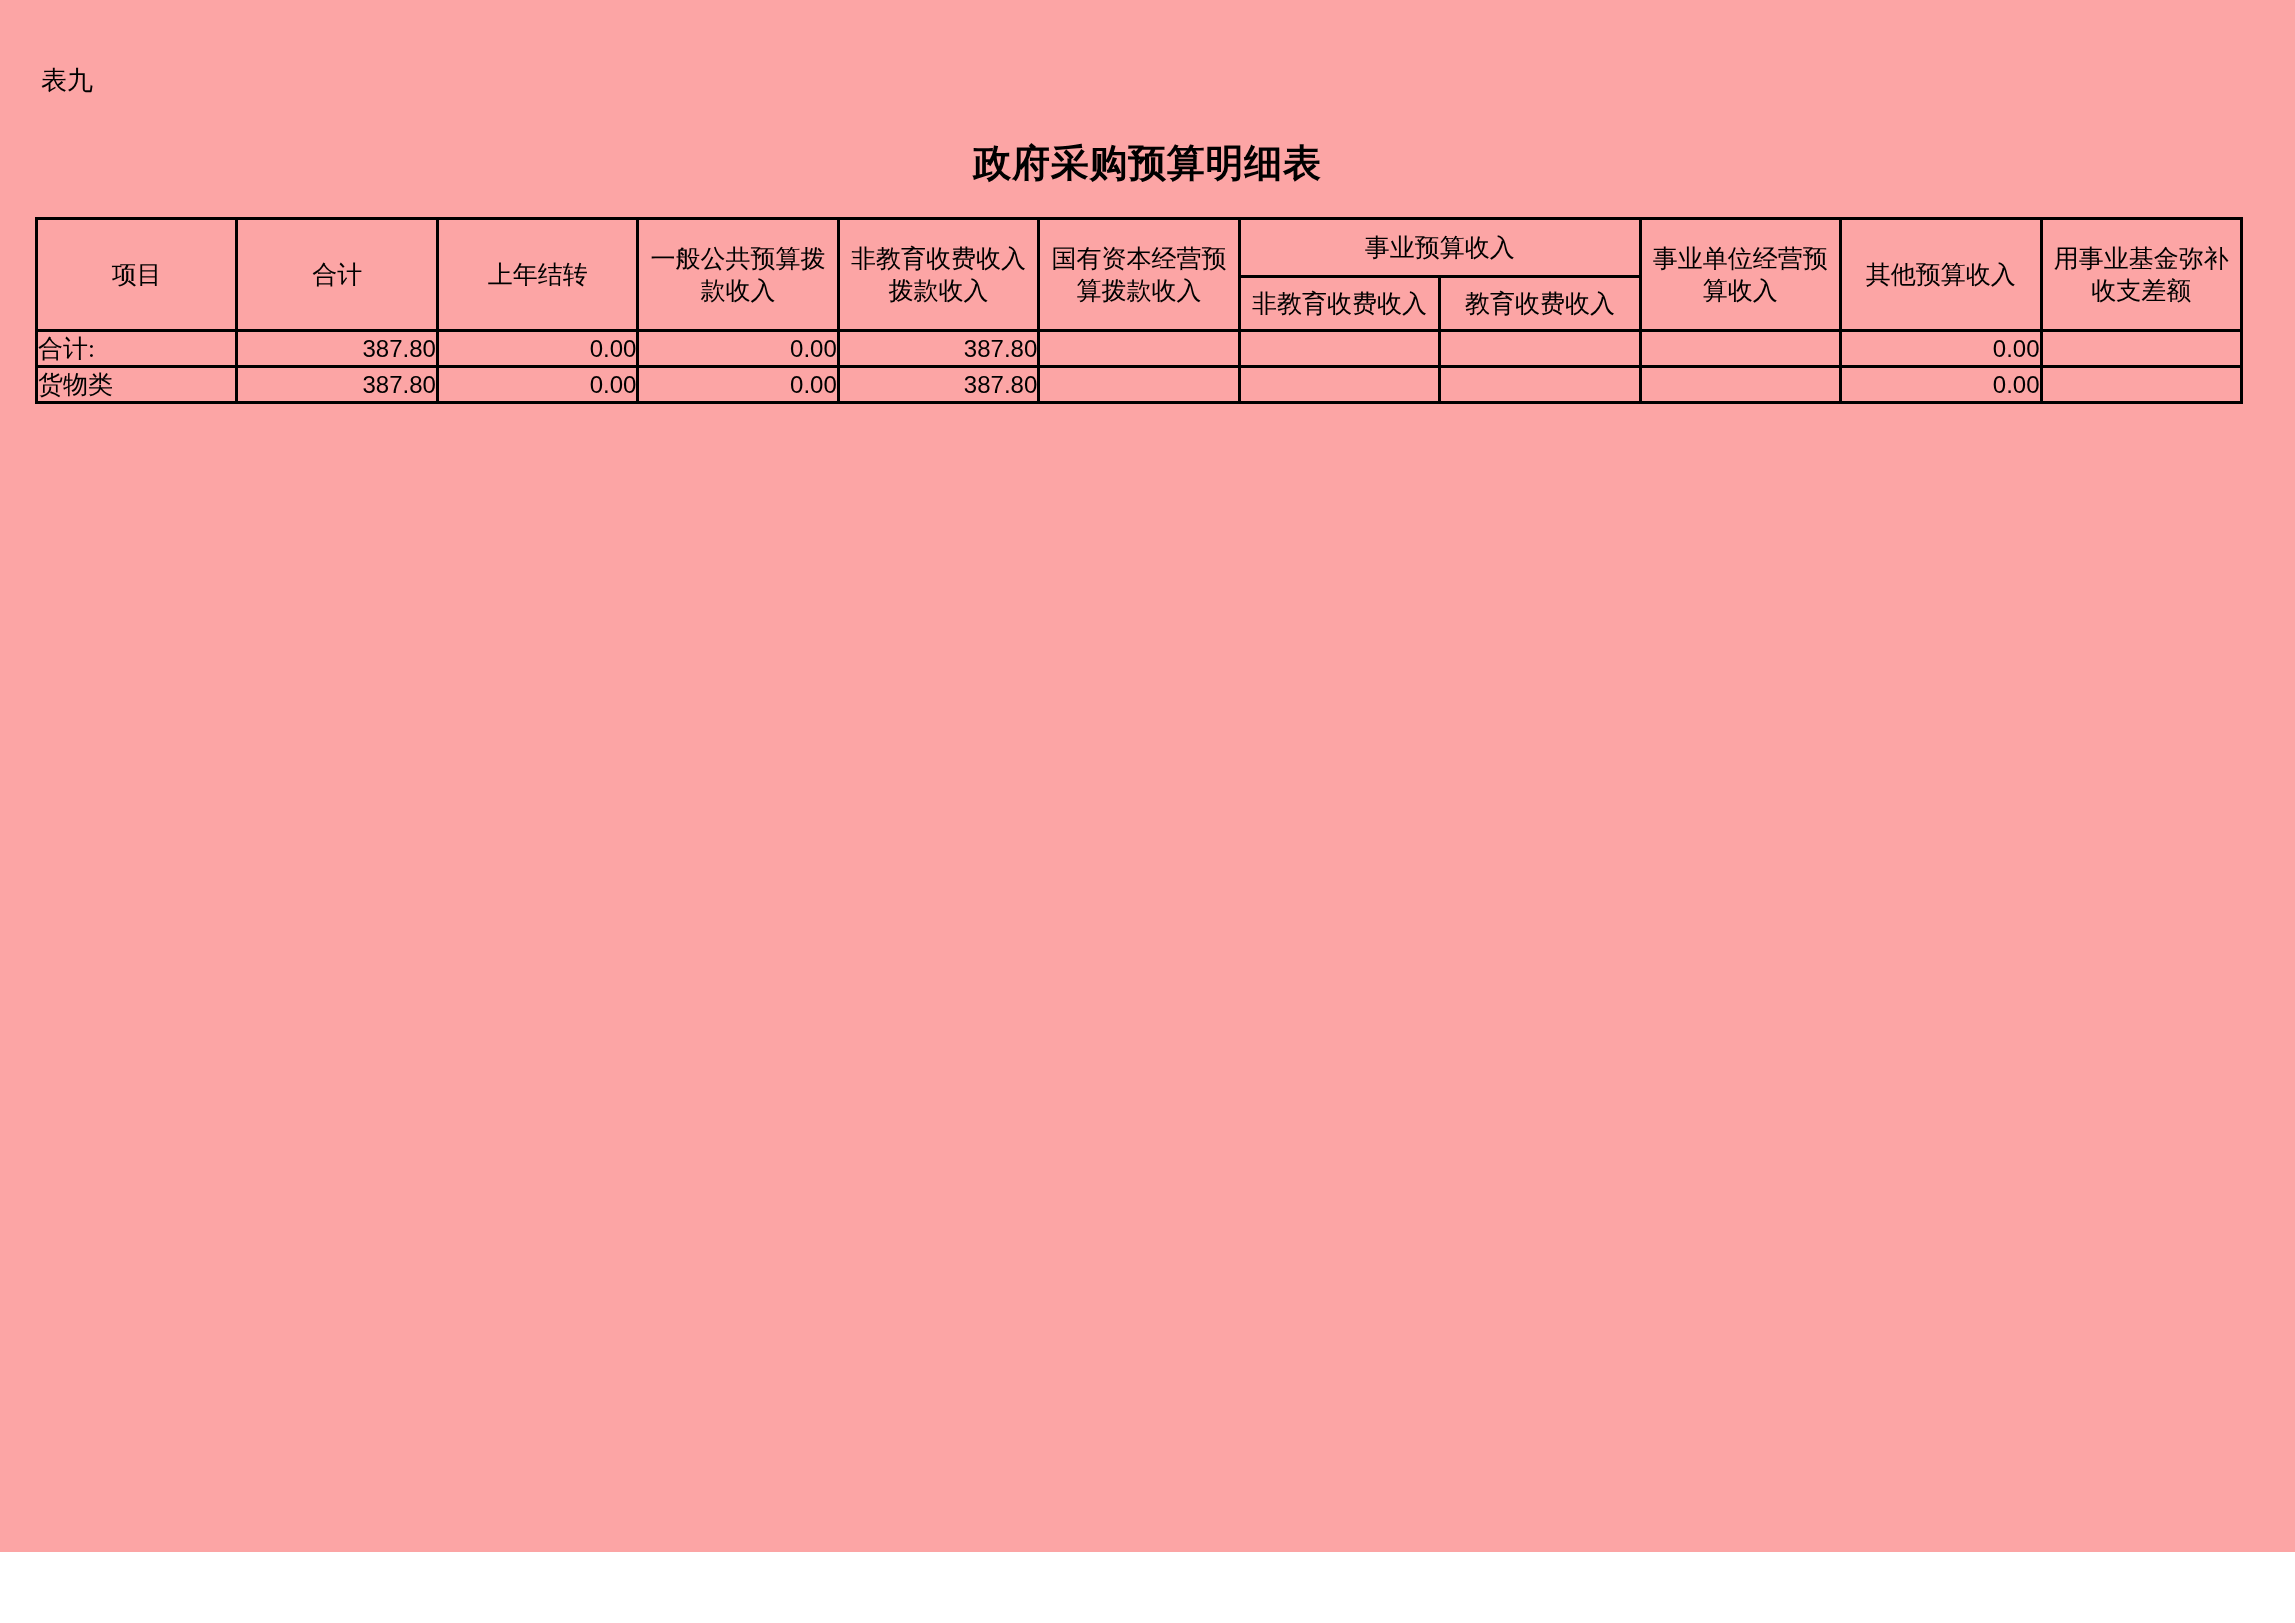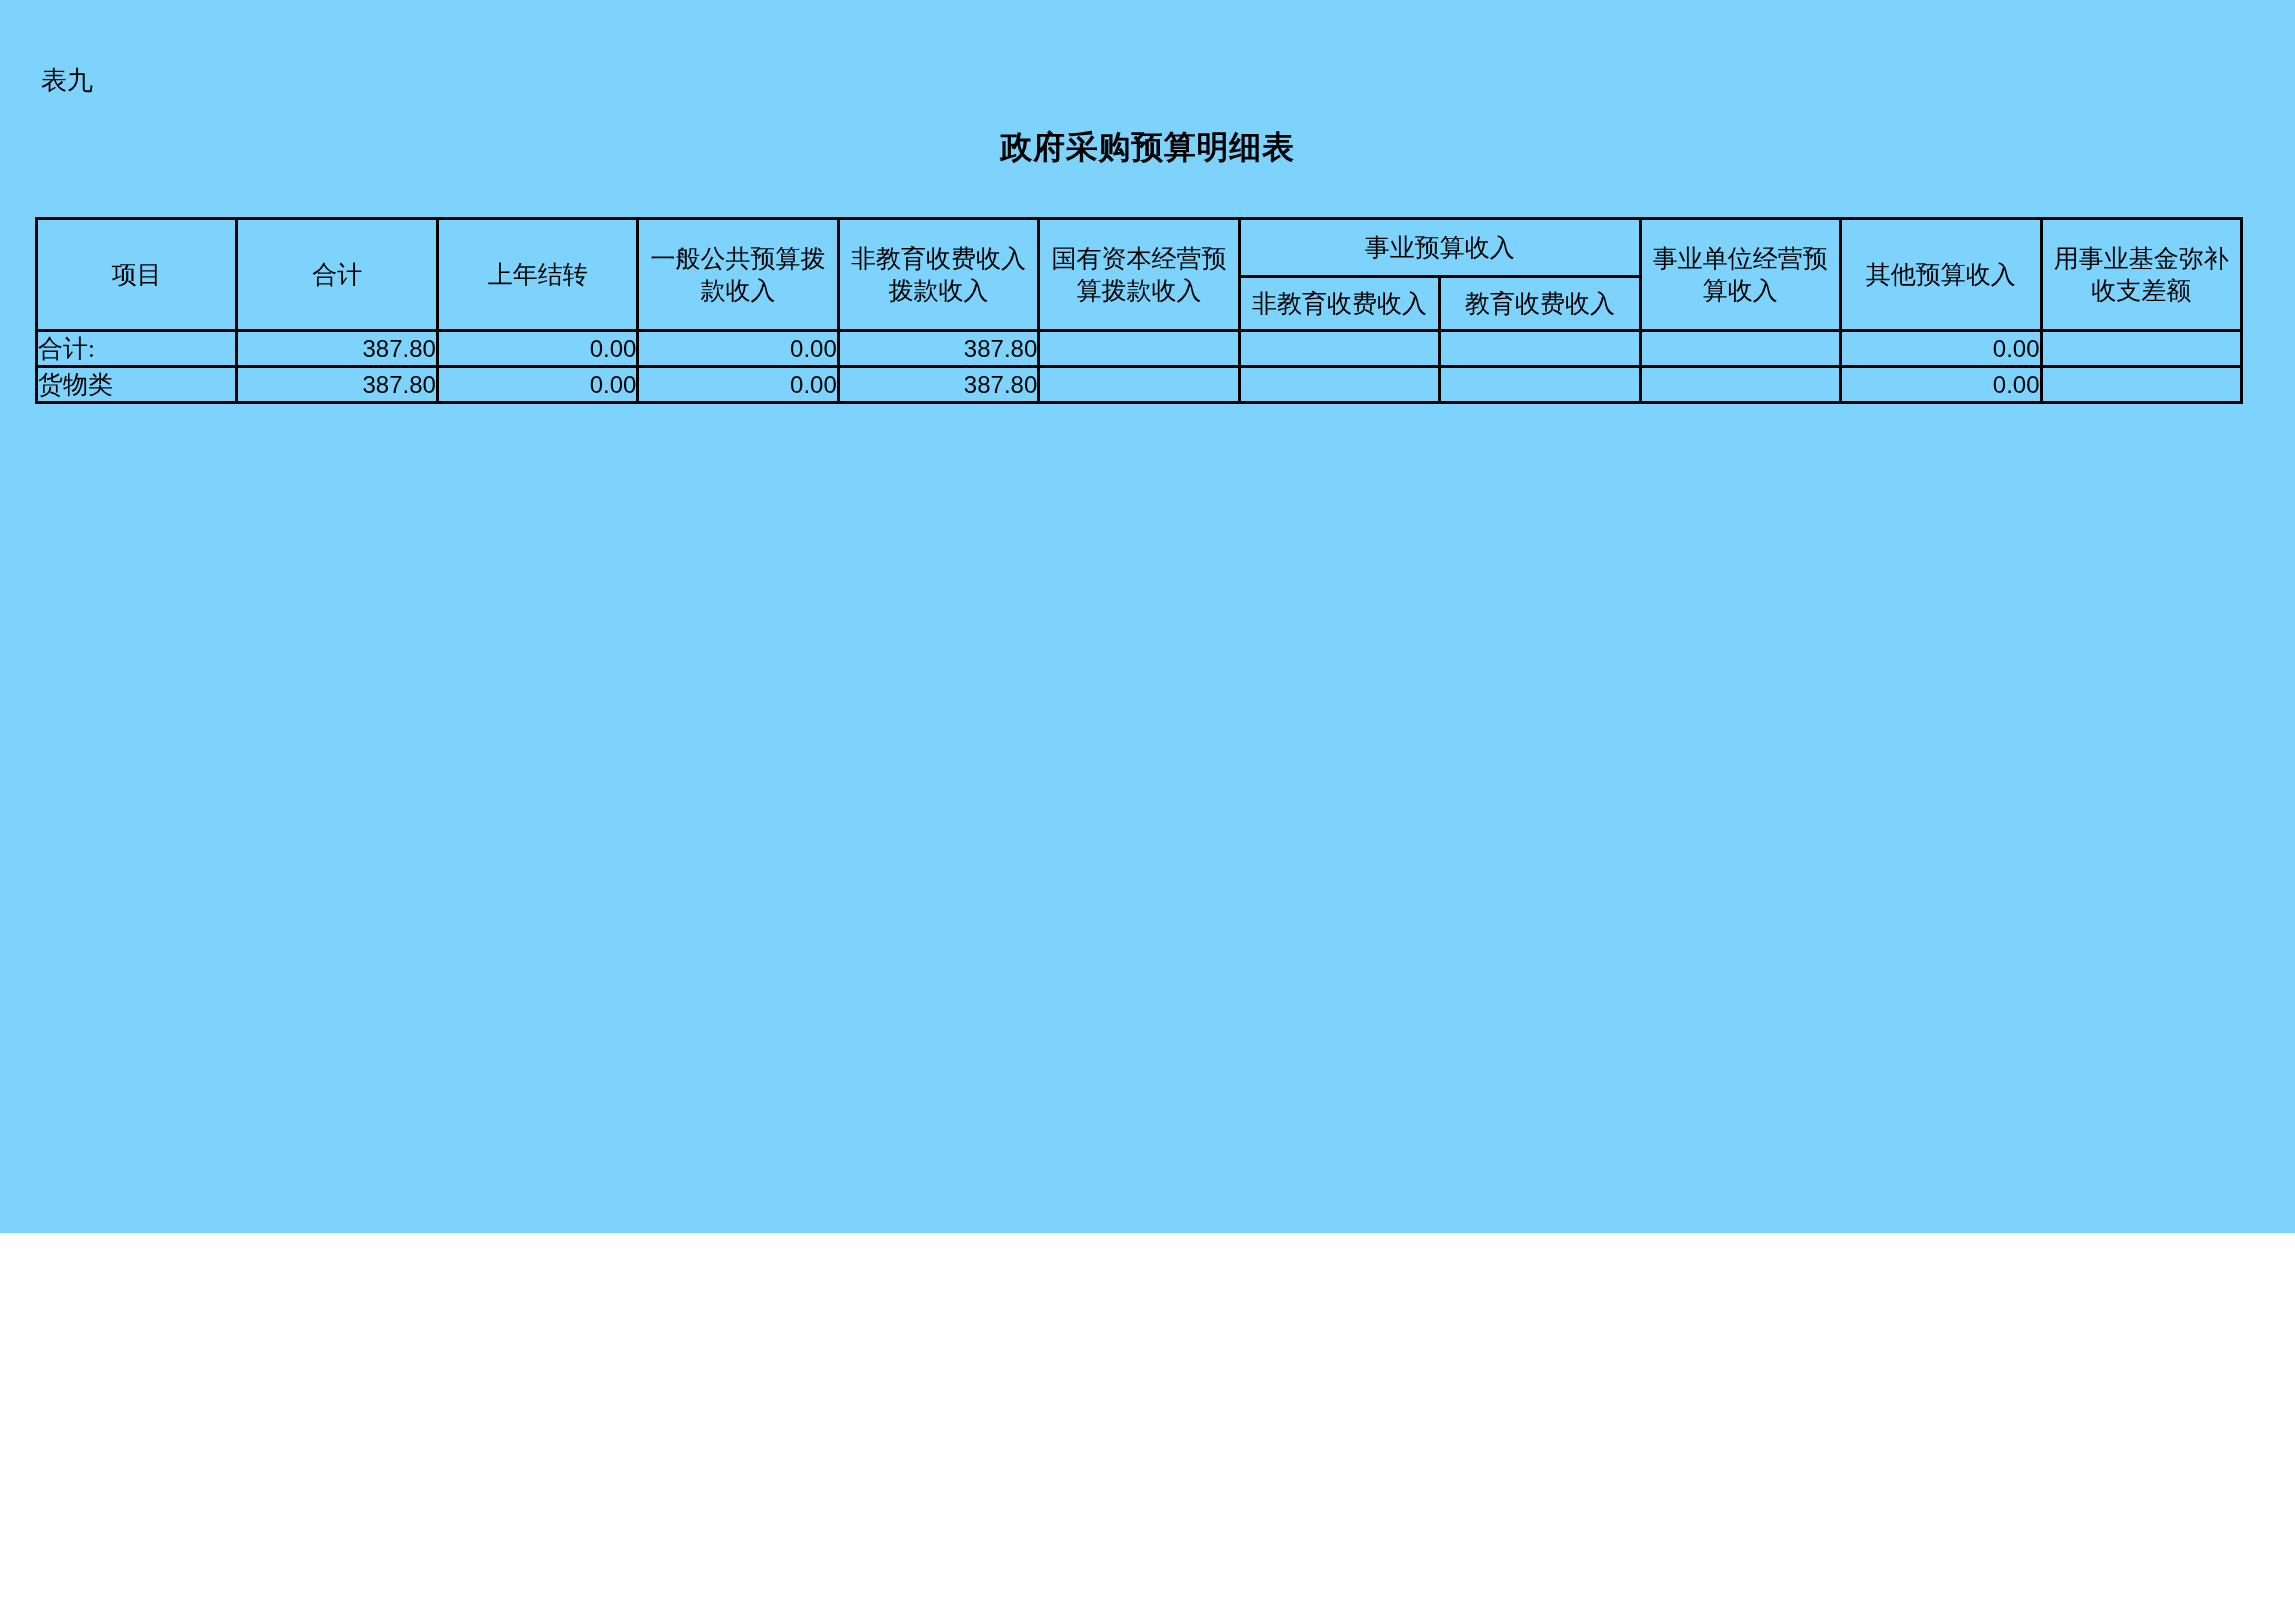--- a/index.html
+++ b/index.html
@@ -3,42 +3,42 @@
 <meta charset="utf-8">
 <style>
   html, body {
     margin: 0;
     padding: 0;
     background: #ffffff;
   }
   .page {
     position: relative;
     width: 2295px;
-    height: 1233px;
-    background: #7dd3fc;
+    height: 1552px;
+    background: #fca5a5;
     color: #000000;
     font-family: "Liberation Serif", "DejaVu Serif", serif;
     overflow: hidden;
   }
   .table-number {
     position: absolute;
     left: 41px;
     top: 65px;
     font-size: 26px;
     line-height: 1.2;
     color: #000000;
   }
   .page-title {
     position: absolute;
     left: 0;
     right: 0;
     top: 122px;
-    margin: 4px;
+    margin: 16px;
     text-align: center;
-    font-size: 32px;
+    font-size: 38px;
     font-weight: bold;
     letter-spacing: 0.7px;
     color: #000000;
     font-family: "Liberation Serif", "DejaVu Serif", serif;
   }
   table.budget-table {
     position: absolute;
     left: 35px;
     top: 217px;
     width: 2208px;

